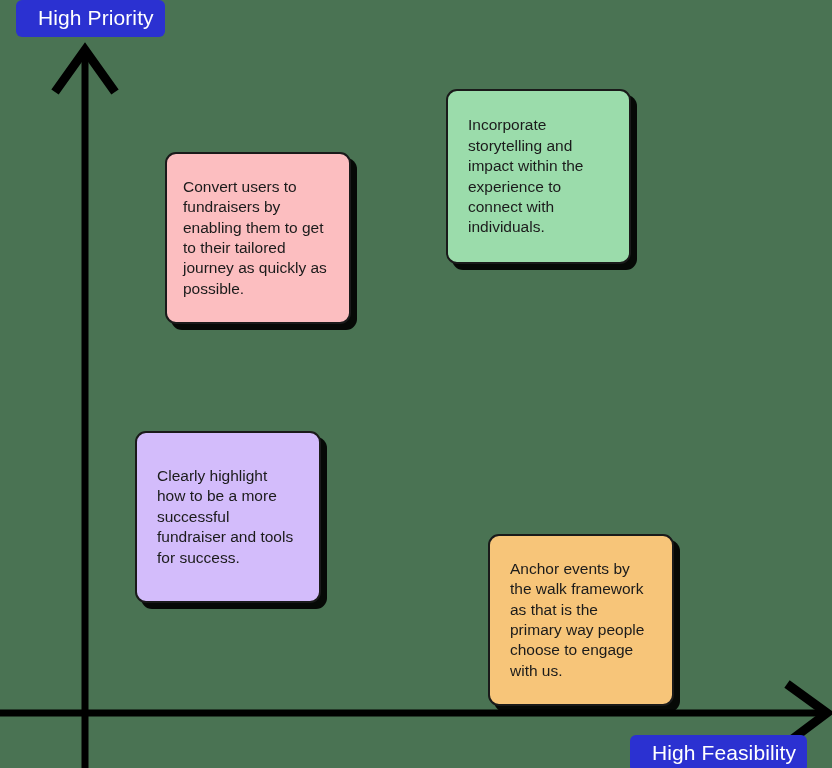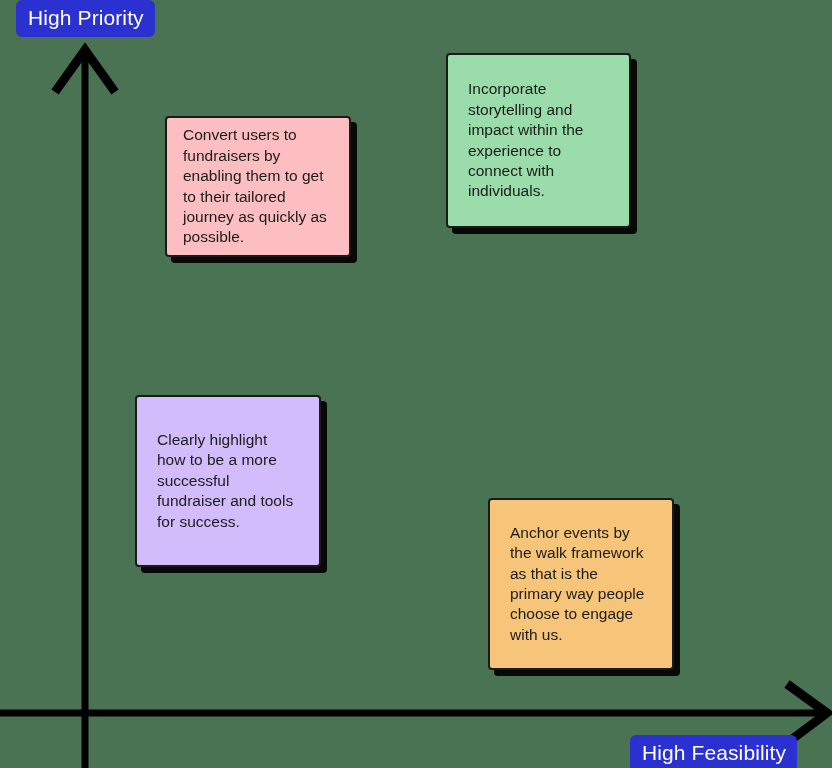--- a/index.html
+++ b/index.html
@@ -31,44 +31,45 @@
     pointer-events: none;
   }
 
   
   .badge {
     position: absolute;
     background: #2b31d1;
     color: #ffffff;
     font-size: 21px;
     line-height: 1;
-    padding: 7px 11px 9px 12px;
+    padding: 7px 11px 9px 22px;
     border-radius: 6px;
     white-space: nowrap;
     letter-spacing: 0.1px;
   }
   .badge-priority {
     left: 16px;
     top: 0px;
   }
   .badge-feasibility {
     left: 630px;
     top: 735px;
   }
 
   
   .note {
     position: absolute;
     box-sizing: border-box;
     border: 2px solid #1a1a1a;
-    border-radius: 4px;
+    border-radius: 11px;
     box-shadow: 6px 6px 0 0 rgba(0,0,0,0.92);
     display: flex;
     align-items: center;
     padding: 0 20px;
+    margin-top: 36px;
   }
   .note-text {
     font-size: 15.5px;
     line-height: 1.32;
     color: #1b1b1b;
     white-space: pre-line;
   }
 
   .note-pink   { background: #fcbec0; }
   .note-green  { background: #9bdcab; }
@@ -91,21 +92,21 @@
     <g>
       <line x1="0" y1="713" x2="820" y2="713" stroke="#000000" stroke-width="7"></line>
       <polyline points="787,684 827,713 787,743" fill="none" stroke="#000000" stroke-width="9" stroke-linecap="butt" stroke-linejoin="miter"></polyline>
     </g>
   </svg>
 
   <div class="badge badge-priority" style="background: rgb(43, 49, 209); color: rgb(255, 255, 255);">High Priority</div>
 
   <div class="badge badge-feasibility" style="background: rgb(43, 49, 209); color: rgb(255, 255, 255);">High Feasibility</div>
 
-  <div class="note note-pink" style="left: 165px; top: 116px; width: 186px; height: 141px; background: rgb(252, 190, 192); padding-left: 16px;">
+  <div class="note note-pink" style="left: 165px; top: 116px; width: 186px; height: 172px; background: rgb(252, 190, 192); padding-left: 16px;">
     <div class="note-text">Convert users to fundraisers by enabling them to get to their tailored journey as quickly as possible.</div>
   </div>
 
   <div class="note note-green" style="left: 446px; top: 53px; width: 185px; height: 175px; background: rgb(155, 220, 171);">
     <div class="note-text">Incorporate storytelling and impact within the experience to connect with individuals.</div>
   </div>
 
 
   <div class="note note-orange" style="left: 488px; top: 498px; width: 186px; height: 172px; background: rgb(247, 197, 121);">
     <div class="note-text">Anchor events by the walk framework as that is the primary way people choose to engage with us.</div>

